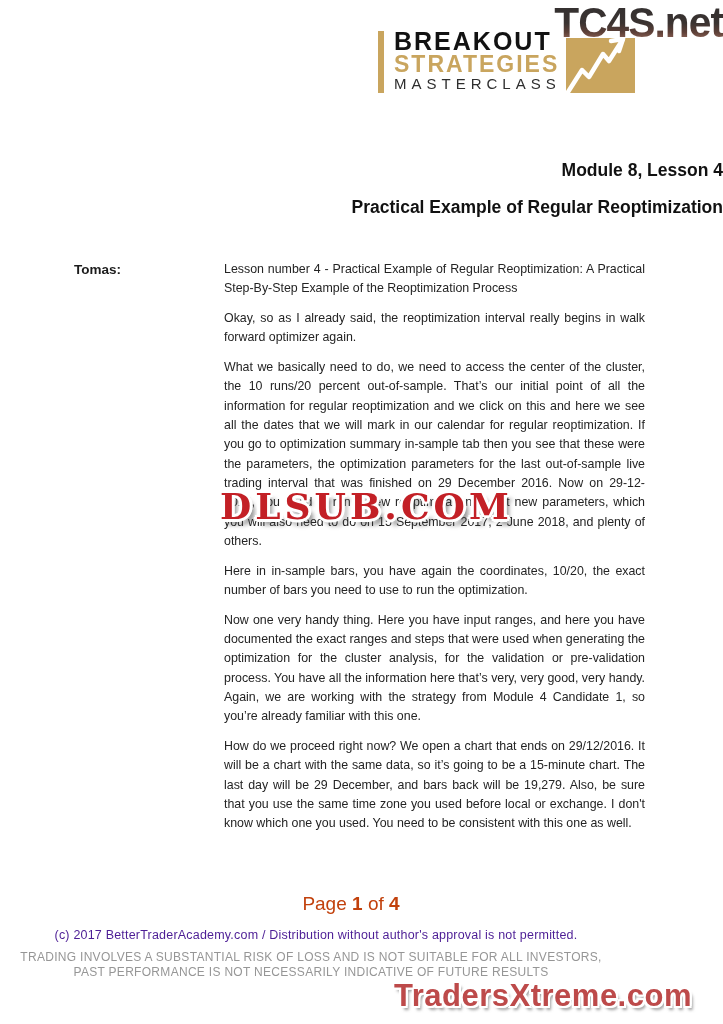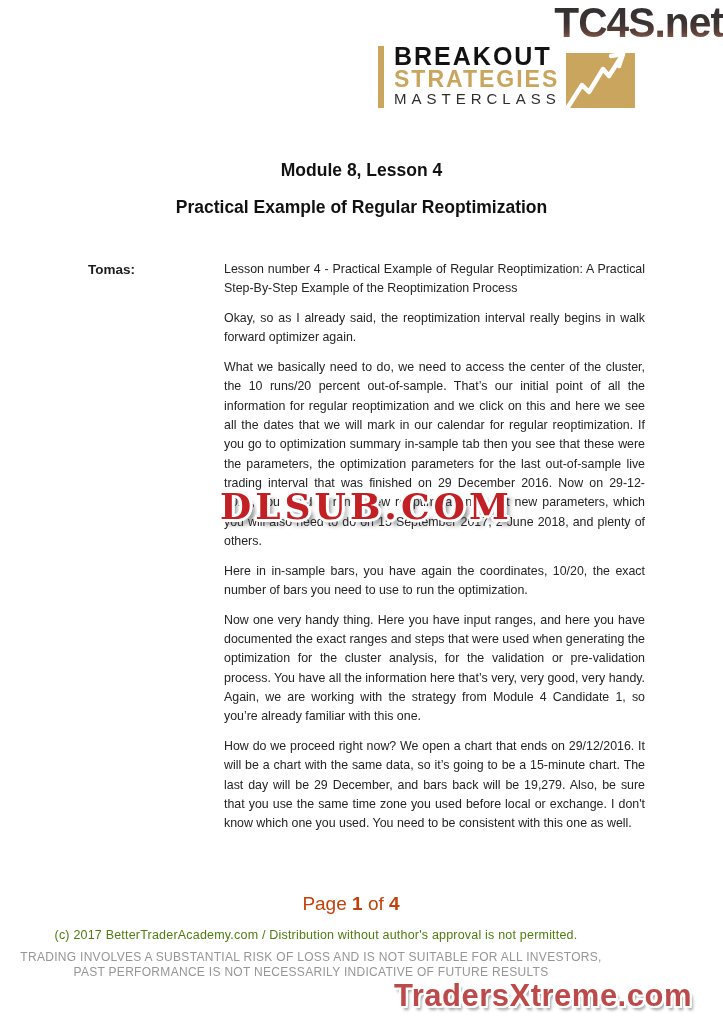--- a/index.html
+++ b/index.html
@@ -16,40 +16,40 @@
     color:#3a3130;transform:scaleX(.97);transform-origin:right top;
   }
   @supports ((-webkit-background-clip:text) or (background-clip:text)){
     .tc4s{
       background:linear-gradient(180deg,#333030 0%,#3a3331 50%,#5d4038 72%,#96685a 92%,#b08a7a 100%);
       -webkit-background-clip:text;background-clip:text;color:transparent;
     }
   }
 
   
-  .logo{position:absolute;left:378px;top:45px;width:262px;height:64px;z-index:2;}
+  .logo{position:absolute;left:378px;top:30px;width:262px;height:64px;z-index:2;}
   .logo-bar{position:absolute;left:0;top:1px;width:6px;height:62px;background:#c9a55e;}
   .logo-text{position:absolute;left:16px;top:0;}
   .logo-l1{font-size:25px;font-weight:bold;letter-spacing:2px;color:#121212;line-height:23px;white-space:nowrap;}
   .logo-l2{font-size:23px;font-weight:bold;letter-spacing:2px;color:#c9a55e;line-height:22px;white-space:nowrap;}
   .logo-l3{font-size:15px;font-weight:normal;letter-spacing:5px;color:#2e2e2e;line-height:18px;white-space:nowrap;}
   .logo-square{position:absolute;left:188px;top:8px;width:69px;height:55px;background:#c9a55e;}
   .logo-chart{position:absolute;left:185px;top:-4px;width:76px;height:70px;overflow:visible;}
 
   
   .h-title,.h-subtitle{
-    position:absolute;left:0;width:723px;text-align:center;
+    position:absolute;left:0;width:723px;text-align:right;
     font-weight:bold;font-size:17.5px;color:#111;
   }
   .h-title{top:160px;}
   .h-subtitle{top:197px;}
 
   
   .speaker{
-    position:absolute;left:88px;top:260px;
+    position:absolute;left:74px;top:260px;
     font-size:13.5px;font-weight:bold;color:#1c1c1c;line-height:19.3px;
   }
   .transcript{
     position:absolute;left:224px;top:260px;width:421px;
     font-size:12.4px;line-height:19.3px;color:#242424;
     text-align:justify;
   }
   .transcript p{margin:0 0 10.5px 0;}
 
   
@@ -65,21 +65,21 @@
   }
 
   
   .page-number{
     position:absolute;top:893px;left:0;width:702px;text-align:center;
     font-size:19px;color:#c2410c;
   }
   .page-number .b{font-weight:bold;}
   .copyright{
     position:absolute;top:928px;left:0;width:632px;text-align:center;
-    font-size:12.5px;color:#4d7c0f;letter-spacing:.2px;
+    font-size:12.5px;color:#4c1d95;letter-spacing:.2px;
   }
   .disclaimer{
     position:absolute;top:950px;left:0;width:622px;text-align:center;
     font-size:12px;line-height:15px;color:#969696;letter-spacing:.3px;
   }
   .tradersxtreme{
     position:absolute;left:394px;top:980px;z-index:6;
     font-weight:bold;font-size:31px;line-height:31px;letter-spacing:.5px;
     color:#bd4a4a;white-space:nowrap;
     text-shadow:

